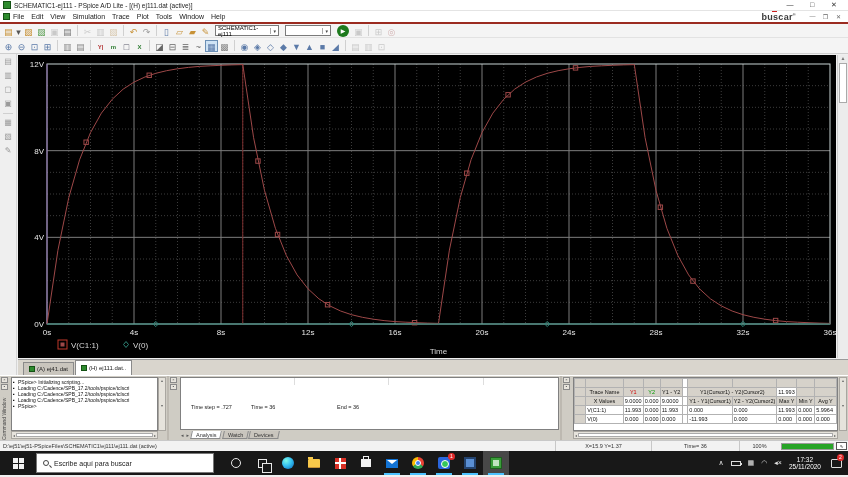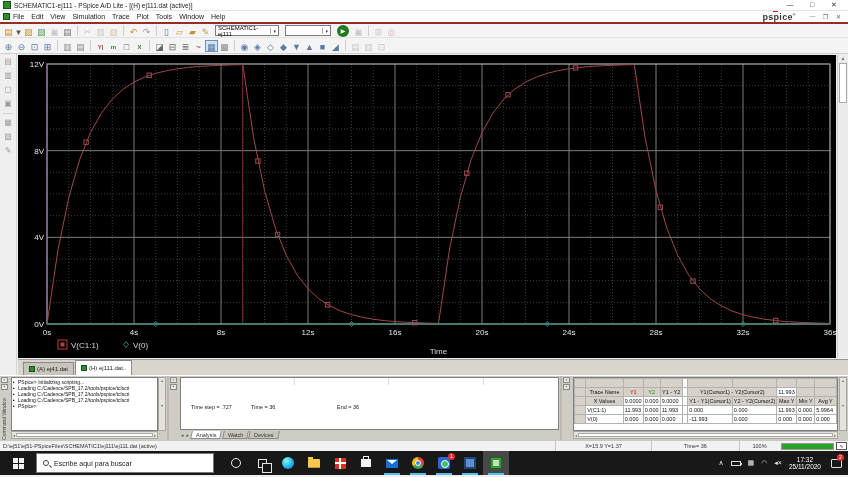--- a/index.html
+++ b/index.html
@@ -151,21 +151,21 @@
         <div class="menuitem">File</div>
         <div class="menuitem">Edit</div>
         <div class="menuitem">View</div>
         <div class="menuitem">Simulation</div>
         <div class="menuitem">Trace</div>
         <div class="menuitem">Plot</div>
         <div class="menuitem">Tools</div>
         <div class="menuitem">Window</div>
         <div class="menuitem">Help</div>
       </div>
-    <div class="brand"><i></i><span>pspice</span><sup>®</sup></div>
+    <div class="brand"><i></i><span>buscar</span><sup>®</sup></div>
     <div class="mdictrls">
       <div class="mdictrl">—</div>
       <div class="mdictrl">❐</div>
       <div class="mdictrl">✕</div>
     </div>
   </div>
   <div class="redline"></div>
 
   <div class="toolbar toolbar1">
     <div id="tb1" style="display:flex;align-items:center;">

